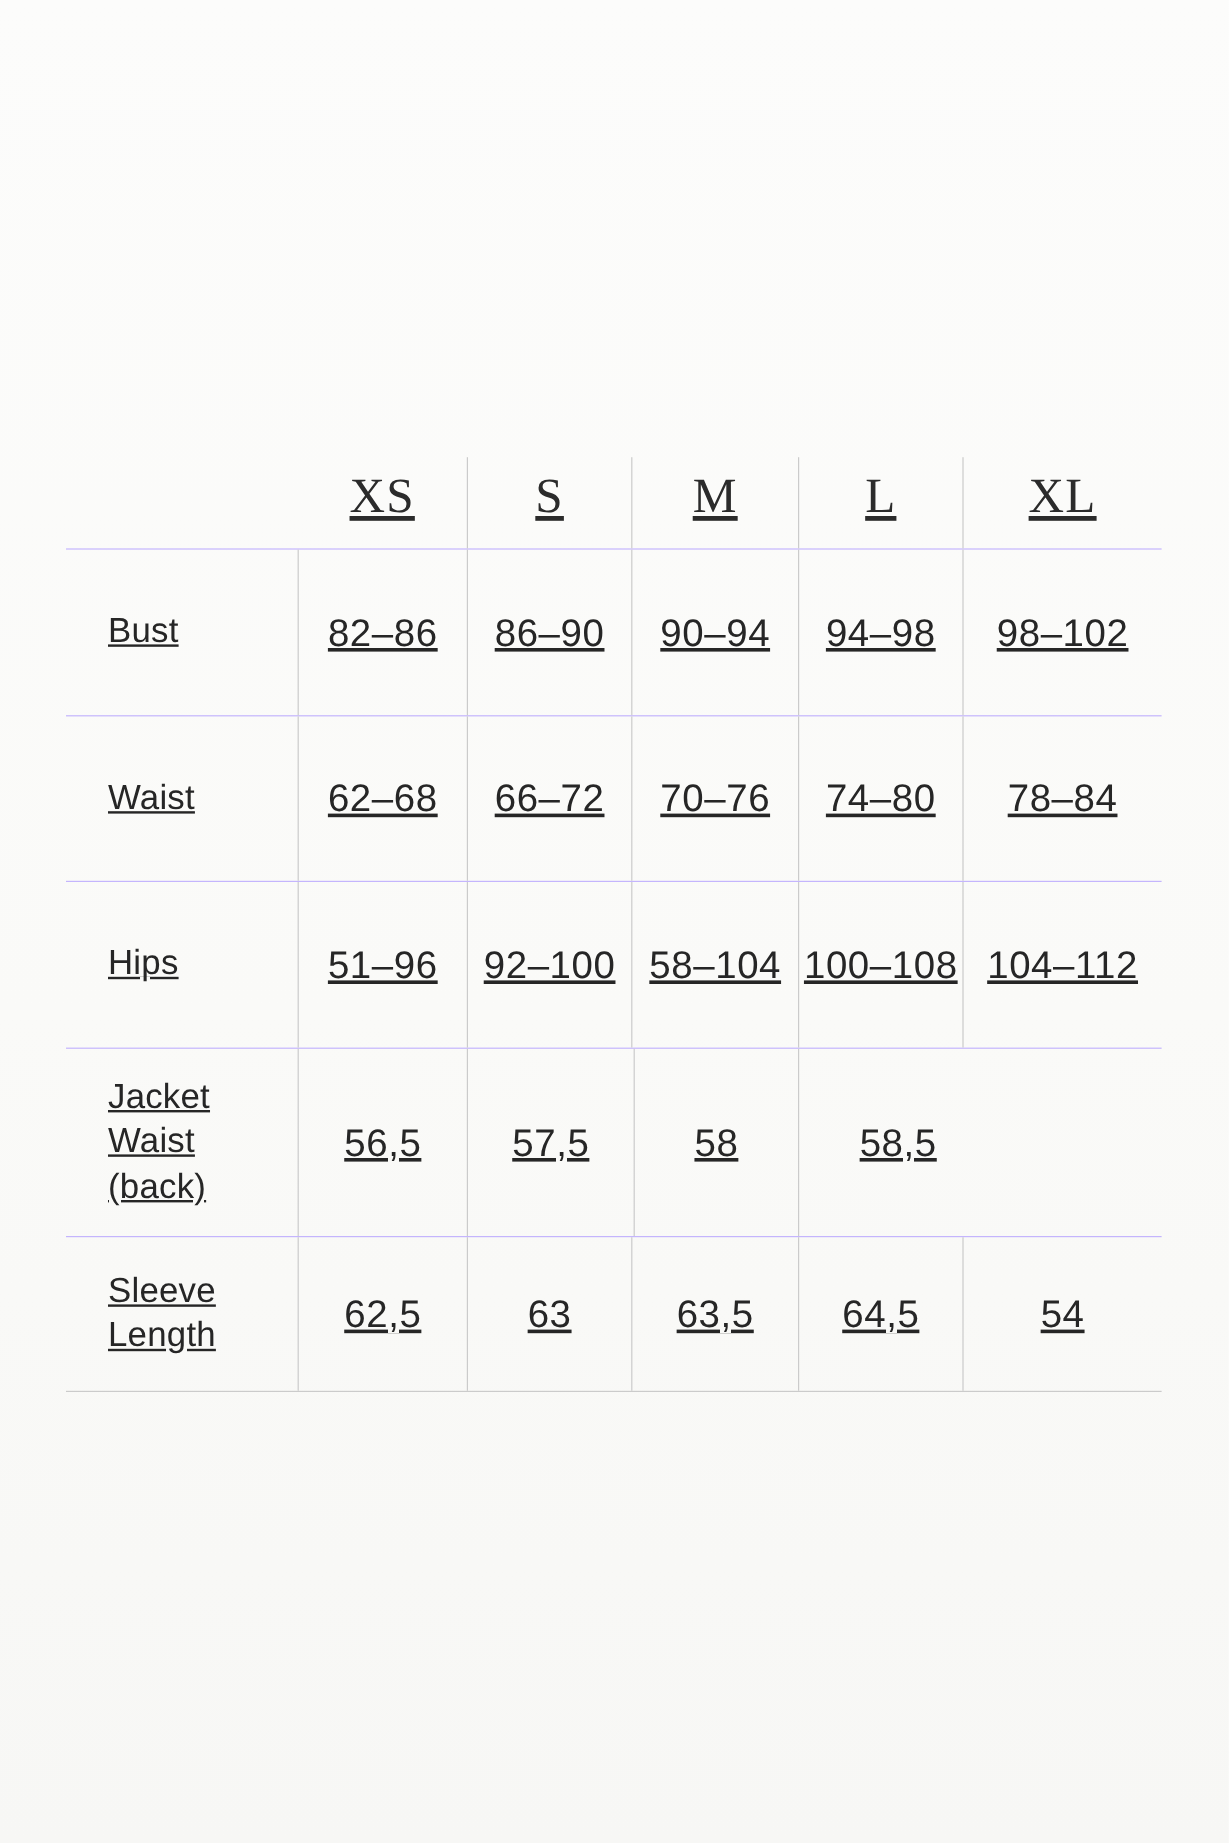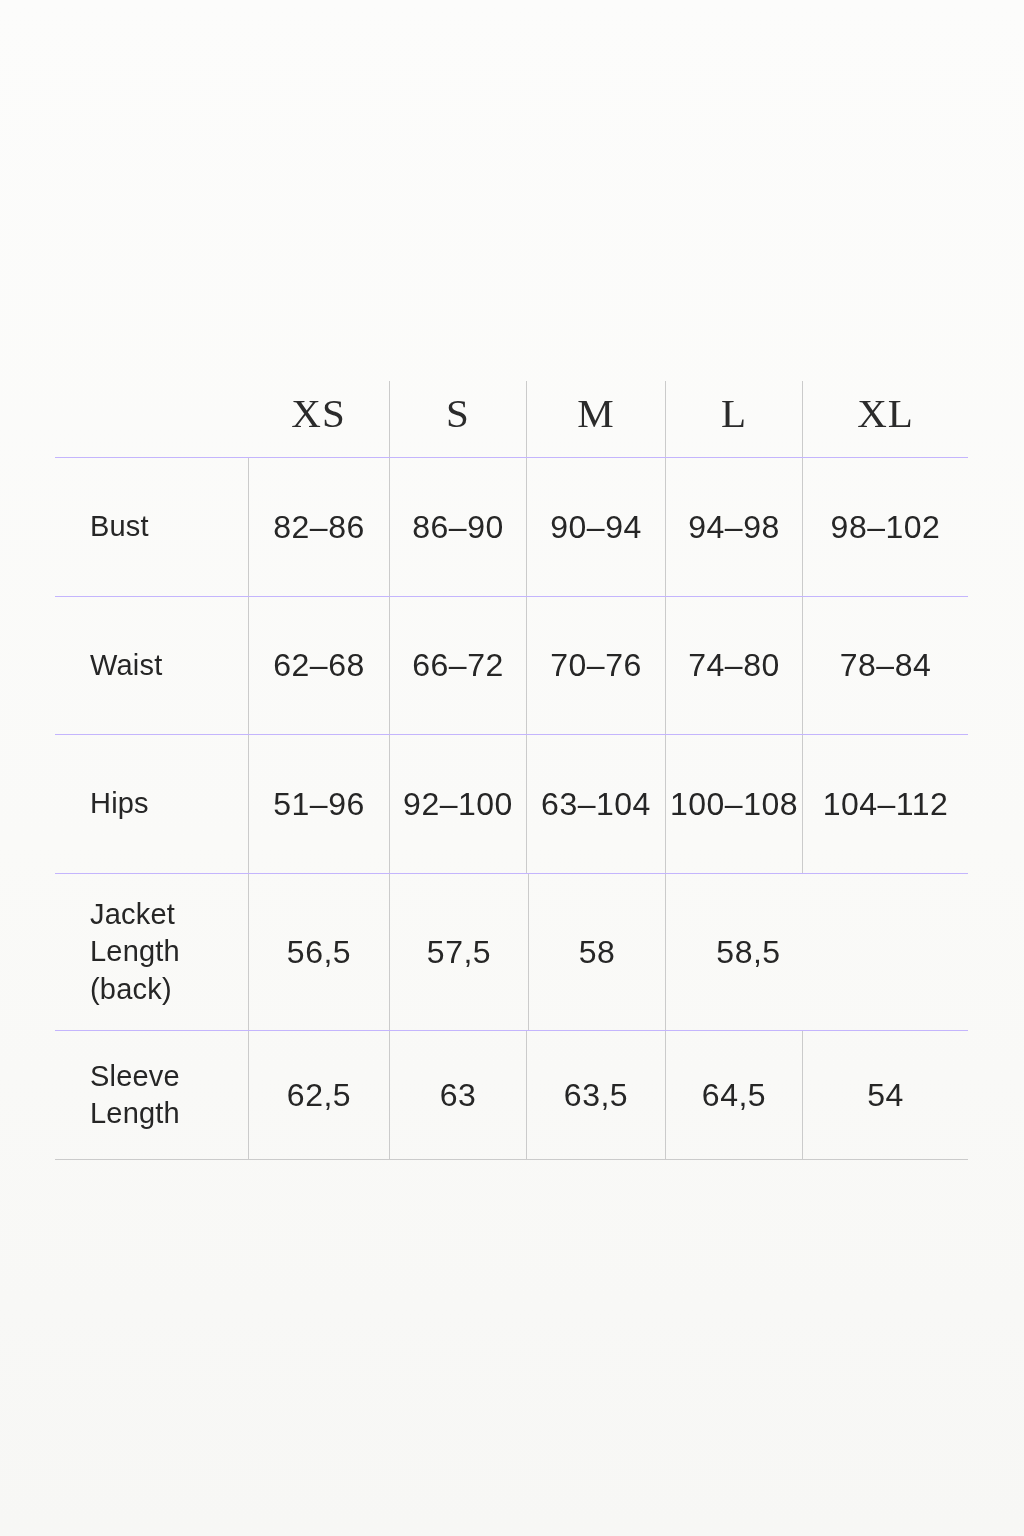--- a/index.html
+++ b/index.html
@@ -27,20 +27,21 @@
     display: flex;
     width: 913px;
     box-sizing: border-box;
   }
 
   .cell {
     box-sizing: border-box;
     display: flex;
     align-items: center;
     justify-content: center;
+    text-decoration: underline;
   }
 
   
   .c-label { width: 193px; justify-content: flex-start; padding-left: 35px; }
   .c-xs { width: 141px; }
   .c-s  { width: 137px; }
   .c-m  { width: 139px; }
   .c-l  { width: 137px; }
   .c-xl { width: 166px; }
 
@@ -112,27 +113,27 @@
     <div class="cell c-s">66–72</div>
     <div class="cell c-m">70–76</div>
     <div class="cell c-l">74–80</div>
     <div class="cell c-xl">78–84</div>
   </div>
 
   <div class="row body-row r-hips">
     <div class="cell c-label">Hips</div>
     <div class="cell c-xs">51–96</div>
     <div class="cell c-s">92–100</div>
-    <div class="cell c-m">63–104</div>
+    <div class="cell c-m">58–104</div>
     <div class="cell c-l">100–108</div>
     <div class="cell c-xl">104–112</div>
   </div>
 
   <div class="row body-row r-jacket">
-    <div class="cell c-label">Jacket Length (back)</div>
+    <div class="cell c-label">Jacket Waist (back)</div>
     <div class="cell c-xs">56,5</div>
     <div class="cell c-m">57,5</div>
     <div class="cell c-l">58</div>
     <div class="cell c-xl">58,5</div>
   </div>
 
   <div class="row body-row r-sleeve">
     <div class="cell c-label">Sleeve Length</div>
     <div class="cell c-xs">62,5</div>
     <div class="cell c-s">63</div>

